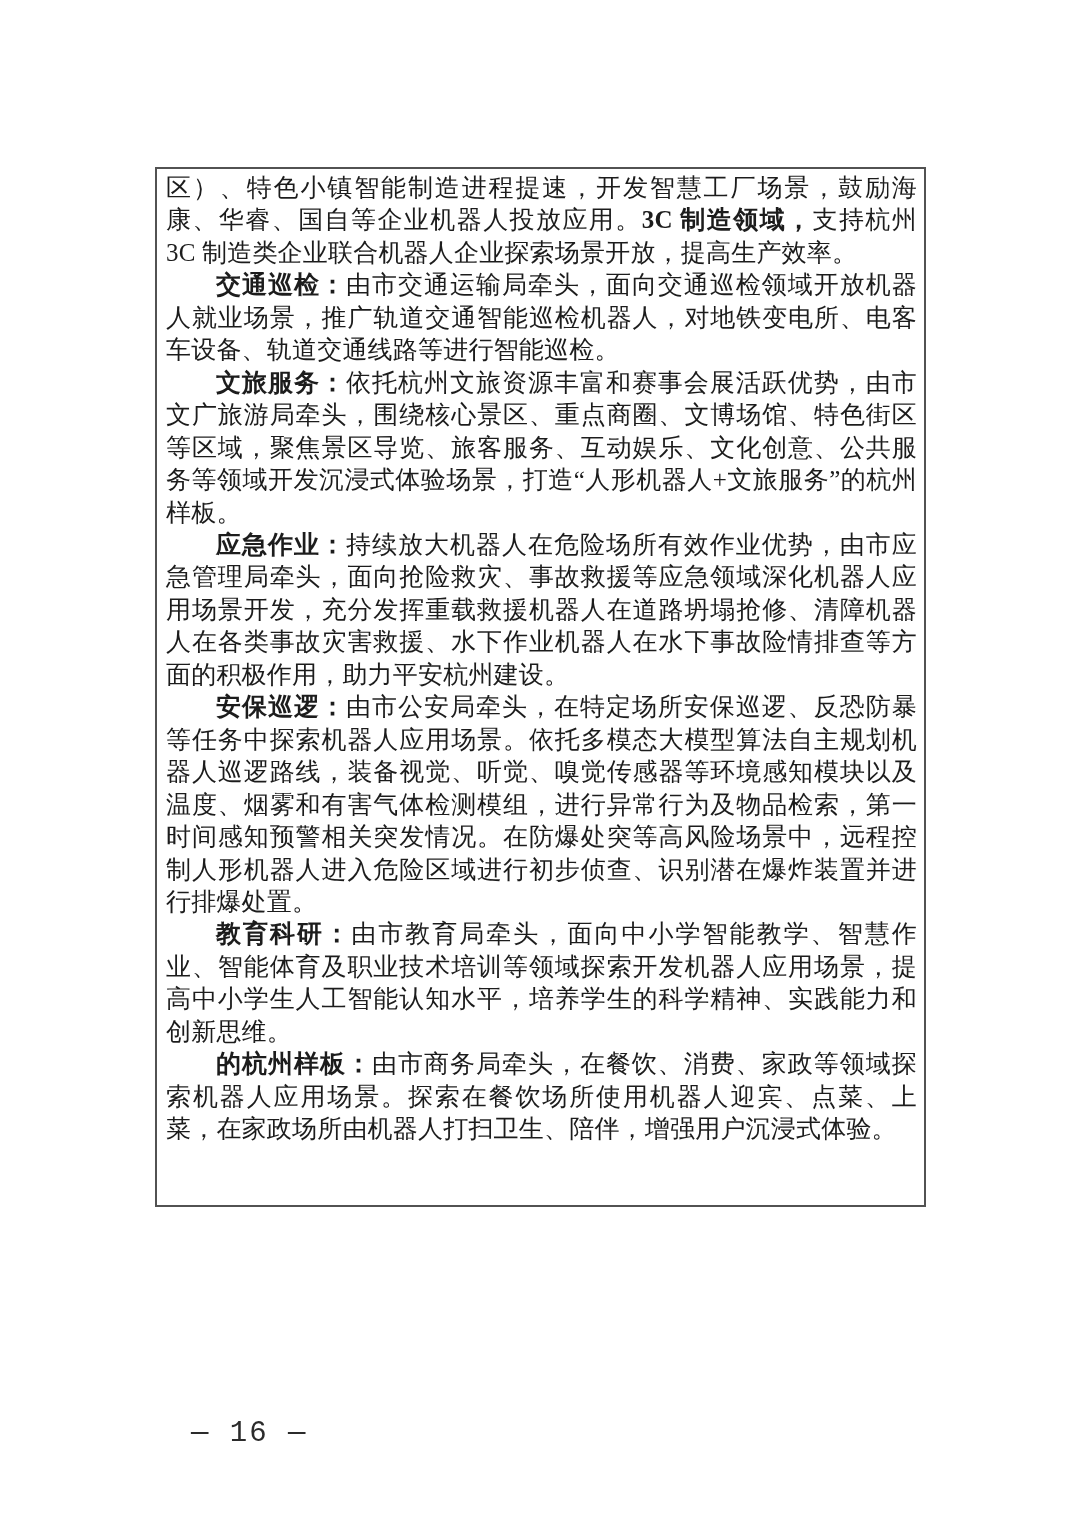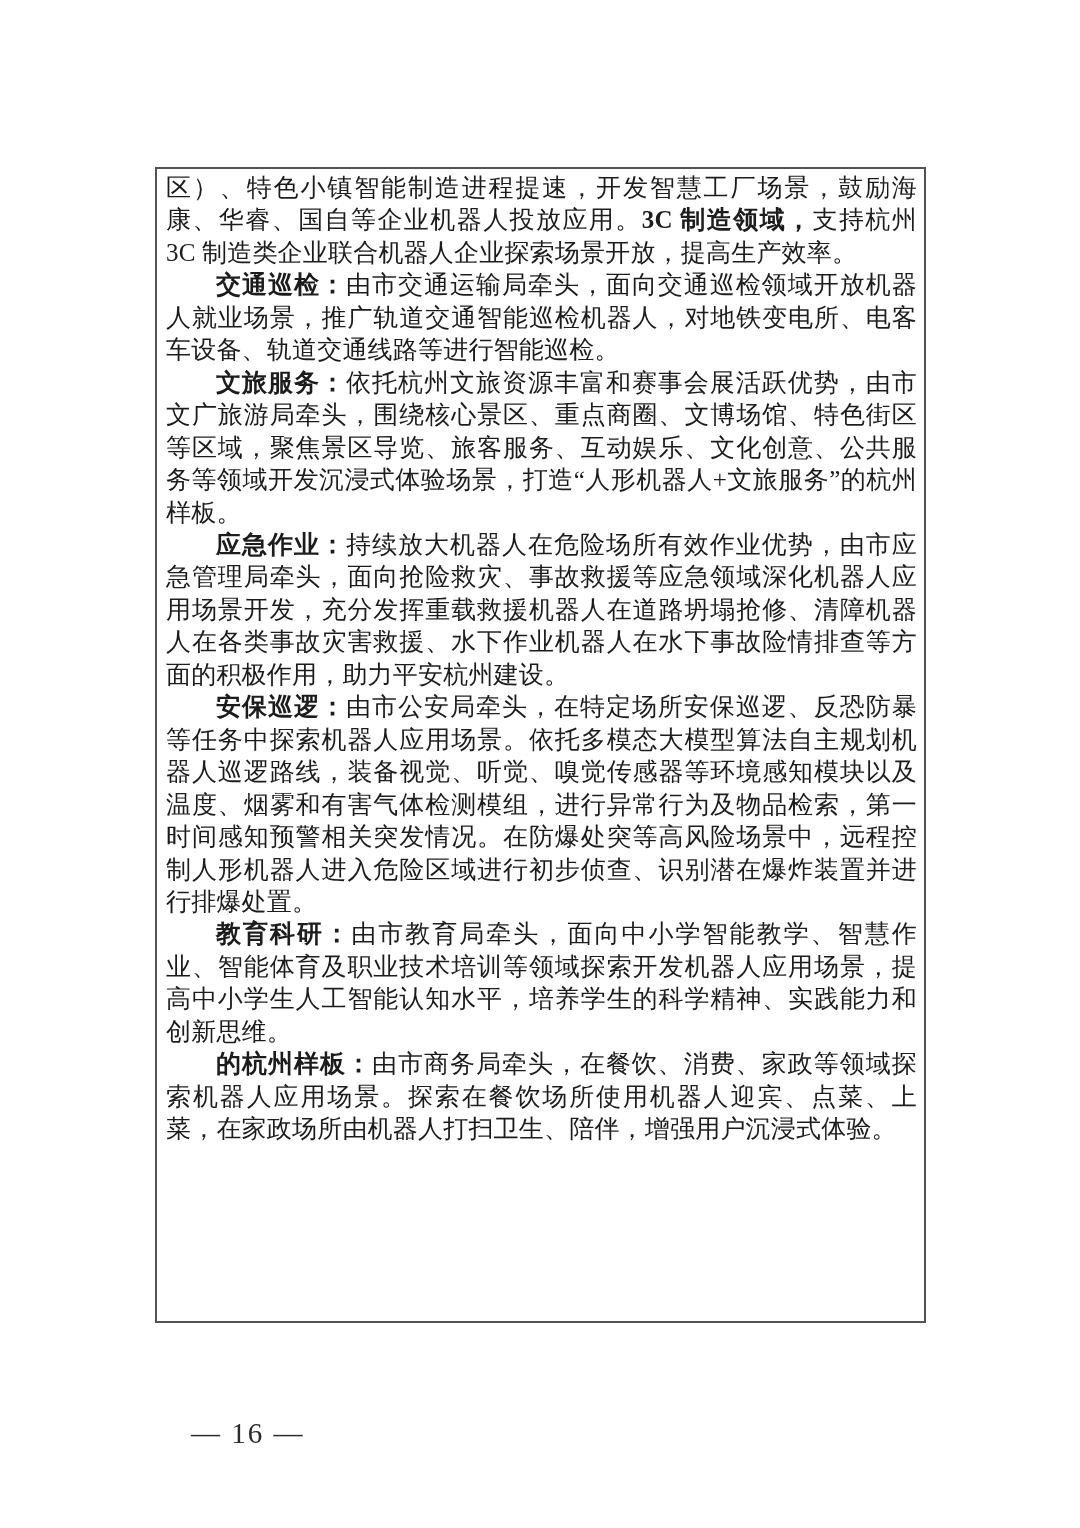--- a/index.html
+++ b/index.html
@@ -12,21 +12,21 @@
     background: #ffffff;
     position: relative;
     font-family: "Liberation Serif", "DejaVu Serif", serif;
     overflow: hidden;
   }
   .text-box {
     position: absolute;
     left: 155px;
     top: 167px;
     width: 771px;
-    height: 1156px;
+    height: 1040px;
     border: 2px solid #525252;
     box-sizing: border-box;
     padding: 3px 7px 0 9px;
     background: #ffffff;
   }
   .doc-text p {
     margin: 0;
     font-size: 25px;
     line-height: 32.45px;
     color: #1c1c1c;
@@ -40,20 +40,21 @@
   .doc-text .run-bold {
     font-weight: bold;
   }
   .page-number {
     position: absolute;
     left: 191px;
     top: 1417px;
     font-size: 29px;
     color: #2b2b2b;
     letter-spacing: 2px;
+    font-family: Liberation Mono, monospace;
   }
 </style>
 </head>
 <body>
 
 <div class="text-box">
   <div class="doc-text" id="doc-text">
       <p><span class="run-normal">区）、特色小镇智能制造进程提速，开发智慧工厂场景，鼓励海康、华睿、国自等企业机器人投放应用。</span><span class="run-bold">3C 制造领域，</span><span class="run-normal">支持杭州 3C 制造类企业联合机器人企业探索场景开放，提高生产效率。</span></p>
       <p class="indent"><span class="run-bold">交通巡检：</span><span class="run-normal">由市交通运输局牵头，面向交通巡检领域开放机器人就业场景，推广轨道交通智能巡检机器人，对地铁变电所、电客车设备、轨道交通线路等进行智能巡检。</span></p>
       <p class="indent"><span class="run-bold">文旅服务：</span><span class="run-normal">依托杭州文旅资源丰富和赛事会展活跃优势，由市文广旅游局牵头，围绕核心景区、重点商圈、文博场馆、特色街区等区域，聚焦景区导览、旅客服务、互动娱乐、文化创意、公共服务等领域开发沉浸式体验场景，打造“人形机器人+文旅服务”的杭州样板。</span></p>

